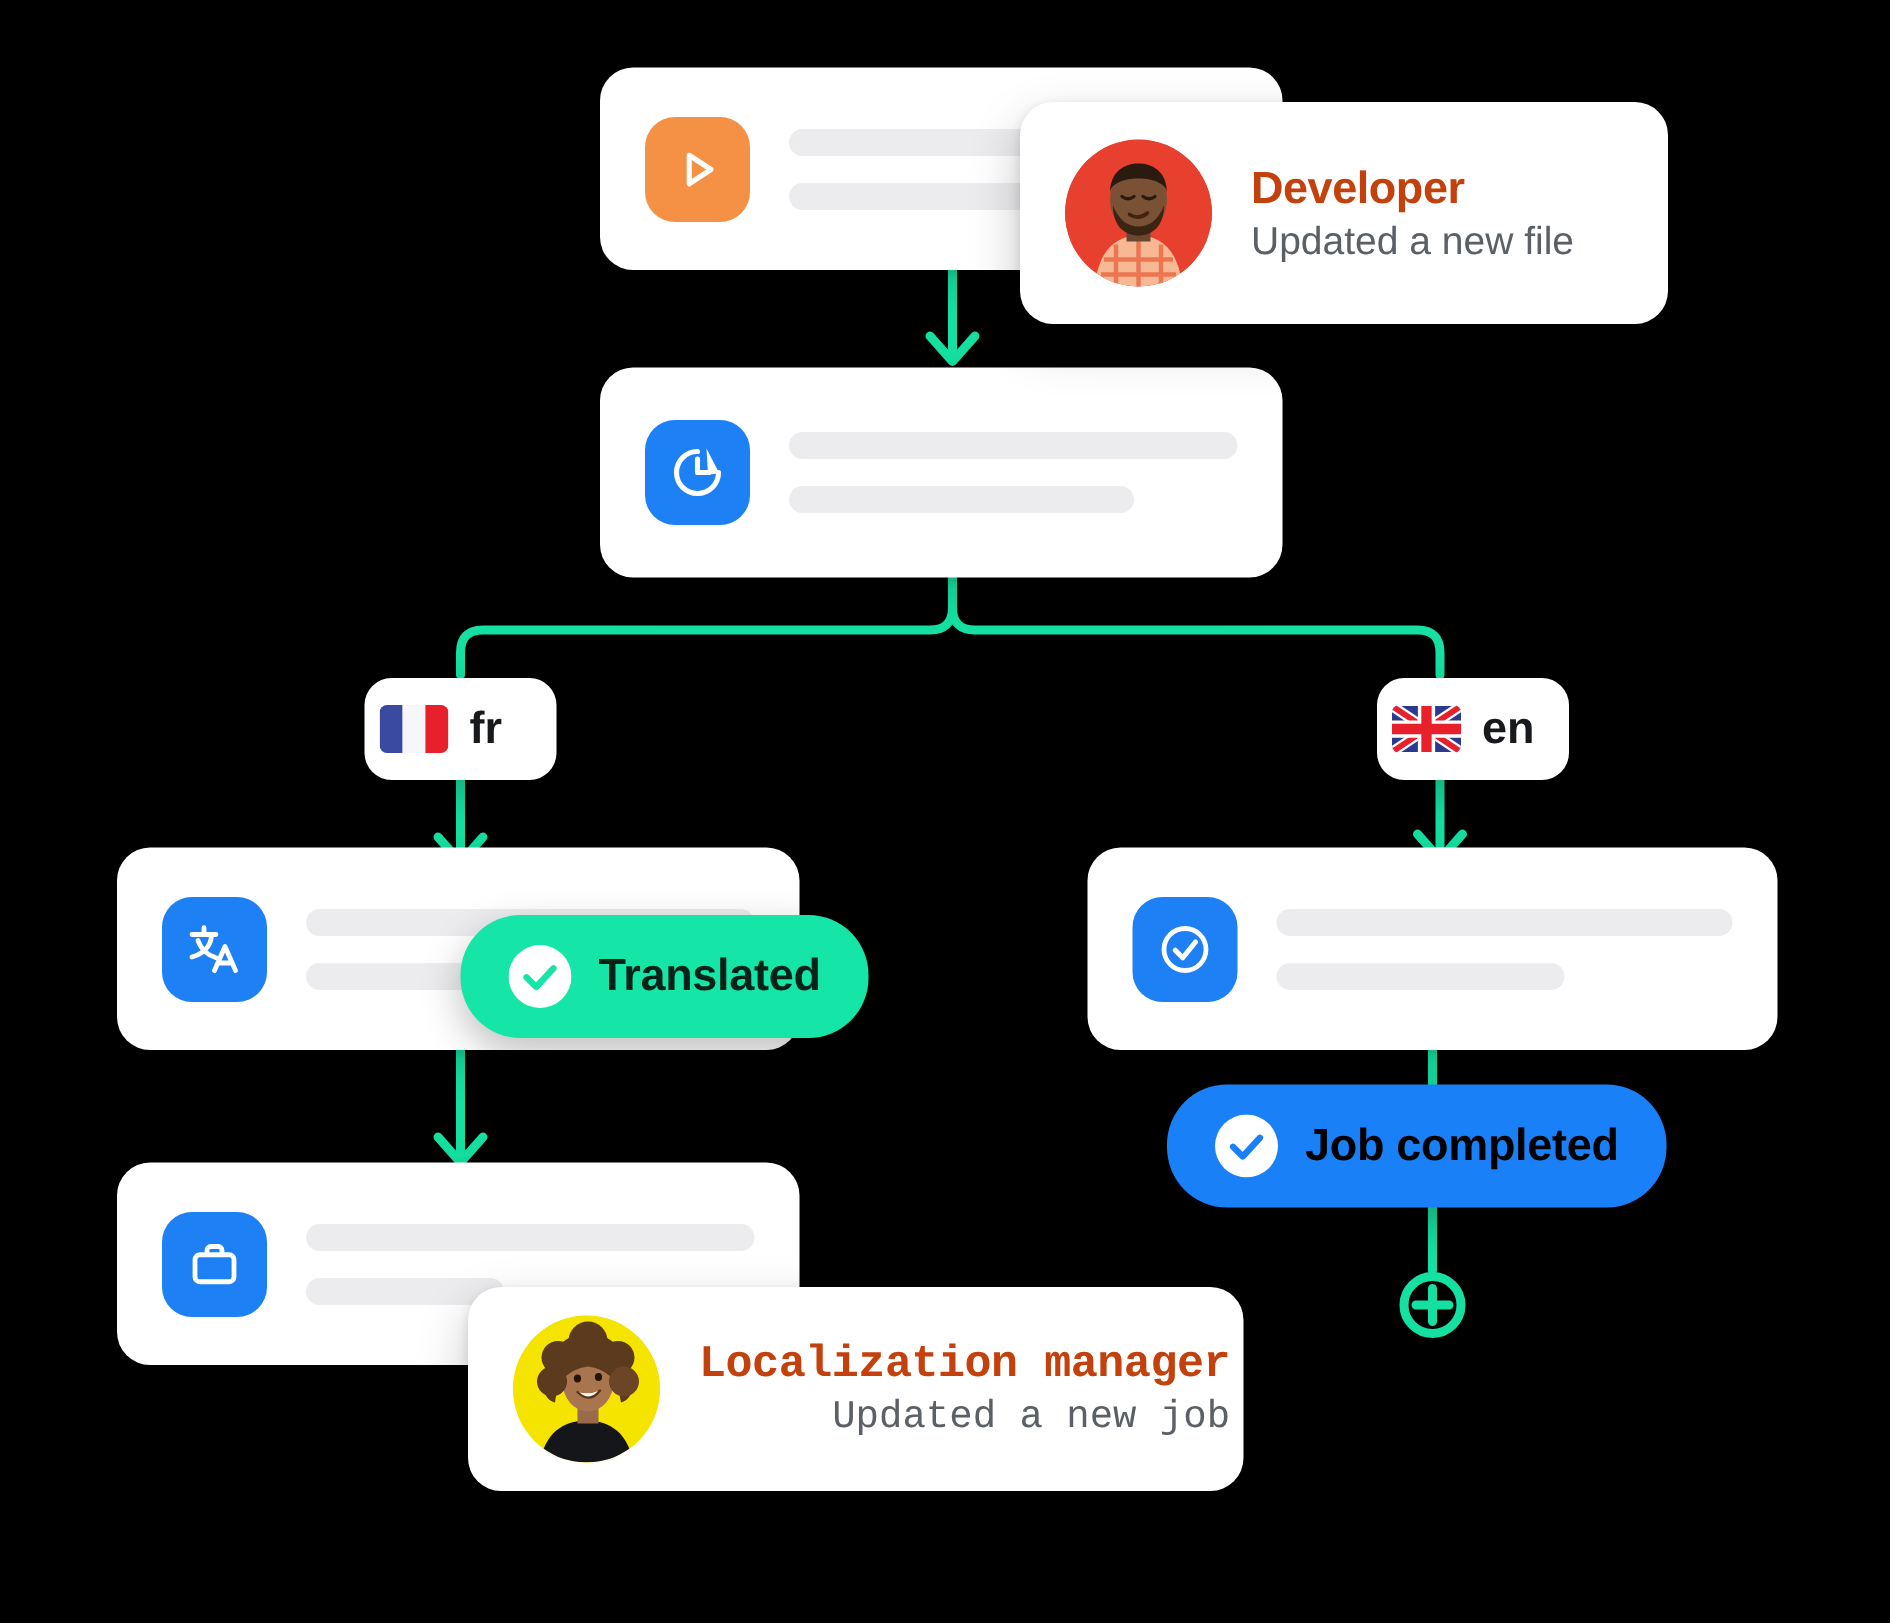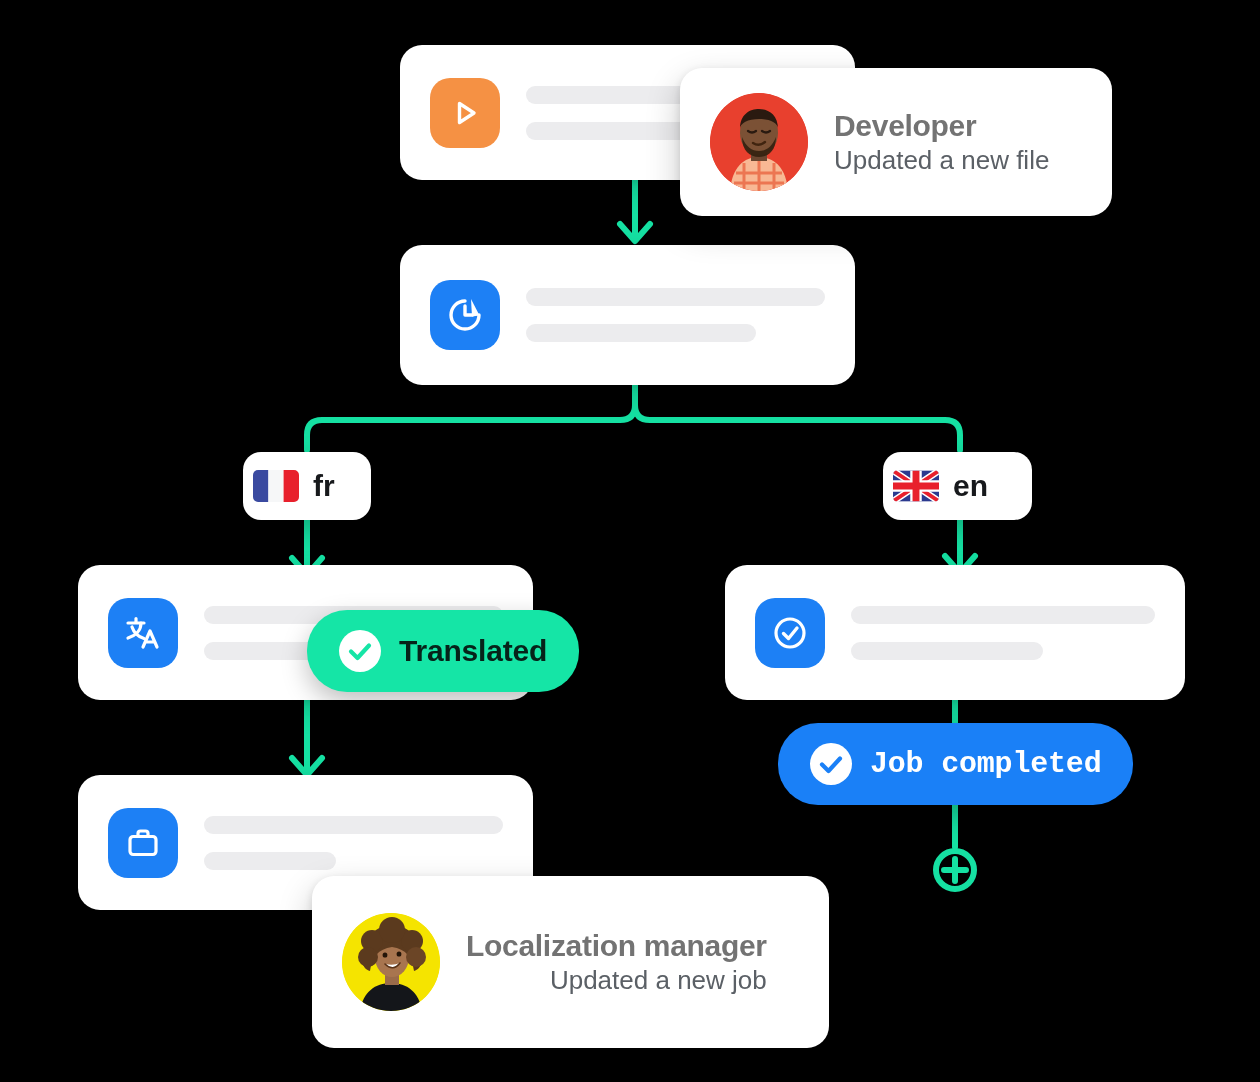--- a/index.html
+++ b/index.html
@@ -87,21 +87,21 @@
     height: 98px;
     min-width: 98px;
     border-radius: 50%;
     overflow: hidden;
     position: relative;
   }
   .person-text { display: flex; flex-direction: column; gap: 2px; }
   .person-title {
     font-size: 30px;
     font-weight: bold;
-    color: #737373;
+    color: #c2410c;
     letter-spacing: -0.3px;
     white-space: nowrap;
   }
   .person-sub {
     font-size: 26px;
     color: #5b6066;
     white-space: nowrap;
     text-align: right;
   }
 
@@ -113,21 +113,21 @@
     gap: 18px;
     padding: 18px 32px;
     border-radius: 40px;
     box-sizing: border-box;
     z-index: 25;
   }
   .pill-green { background: #15e5a6; box-shadow: 0 10px 26px rgba(0,0,0,0.25); }
   .pill-blue  { background: #1a80f7; box-shadow: 0 10px 26px rgba(0,0,0,0.25); }
   .pill-label { font-size: 30px; font-weight: bold; letter-spacing: -0.2px; white-space: nowrap; }
   .pill-green .pill-label { color: #06231a; }
-  .pill-blue  .pill-label { color: #ffffff; font-family: Liberation Mono, monospace; }
+  .pill-blue  .pill-label { color: #000000; }
 
   
   .lang-chip {
     position: absolute;
     background: #ffffff;
     border-radius: 18px;
     box-shadow: 0 10px 26px rgba(0,0,0,0.22);
     display: flex;
     align-items: center;
     gap: 14px;
@@ -250,21 +250,21 @@
     <span class="flag">
       <svg width="46" height="32" viewBox="0 0 46 32" aria-hidden="true">
         <rect x="0" y="0" width="15.4" height="32" fill="#3a4aa0"></rect>
         <rect x="15.4" y="0" width="15.2" height="32" fill="#f6f7f8"></rect>
         <rect x="30.6" y="0" width="15.4" height="32" fill="#e8202c"></rect>
       </svg>
     </span>
     <span class="lang-code">fr</span>
   </div>
 
-  <div class="lang-chip" style="left:883px; top:452px; width:149px; height:68px;">
+  <div class="lang-chip" style="left:918px; top:452px; width:128px; height:68px;">
     <span class="flag">
       <svg width="46" height="32" viewBox="0 0 60 40" aria-hidden="true">
         <rect width="60" height="40" fill="#2b3a8f"></rect>
         <path d="M0,0 L60,40 M60,0 L0,40" stroke="#ffffff" stroke-width="9"></path>
         <path d="M0,0 L60,40 M60,0 L0,40" stroke="#e8202c" stroke-width="5"></path>
         <path d="M30,0 L30,40 M0,20 L60,20" stroke="#ffffff" stroke-width="15"></path>
         <path d="M30,0 L30,40 M0,20 L60,20" stroke="#e8202c" stroke-width="9"></path>
       </svg>
     </span>
     <span class="lang-code">en</span>
@@ -330,21 +330,21 @@
           <path d="M15,13.5 L15,10.5 A2.5,2.5 0 0 1 17.5,8 L22.5,8 A2.5,2.5 0 0 1 25,10.5 L25,13.5" fill="none" stroke="#ffffff" stroke-width="3.2" stroke-linecap="round"></path>
         </svg>
       </div>
       <div class="skel-col">
         <div class="skel" style="width:100%;"></div>
         <div class="skel" style="width:44%;"></div>
       </div>
     </div>
   </div>
 
-  <div class="person-card" style="left:312px; top:876px; width:517px; height:172px;">
+  <div class="person-card" style="left:312px; top:858px; width:517px; height:136px;font-family:Liberation Mono, monospace;">
     <div class="avatar" style="background:#f5e400;">
       <svg width="98" height="98" viewBox="0 0 98 98" aria-hidden="true">
         <circle cx="49" cy="49" r="49" fill="#f5e400"></circle>
 
         <path d="M18,98 C21,79 33,70 49,70 C65,70 77,79 80,98 Z" fill="#14161a"></path>
 
         <path d="M43,58 L57,58 L57,72 L43,72 Z" fill="#9a6b4a"></path>
 
         <ellipse cx="50" cy="44" rx="17" ry="20" fill="#a8754f"></ellipse>
 

